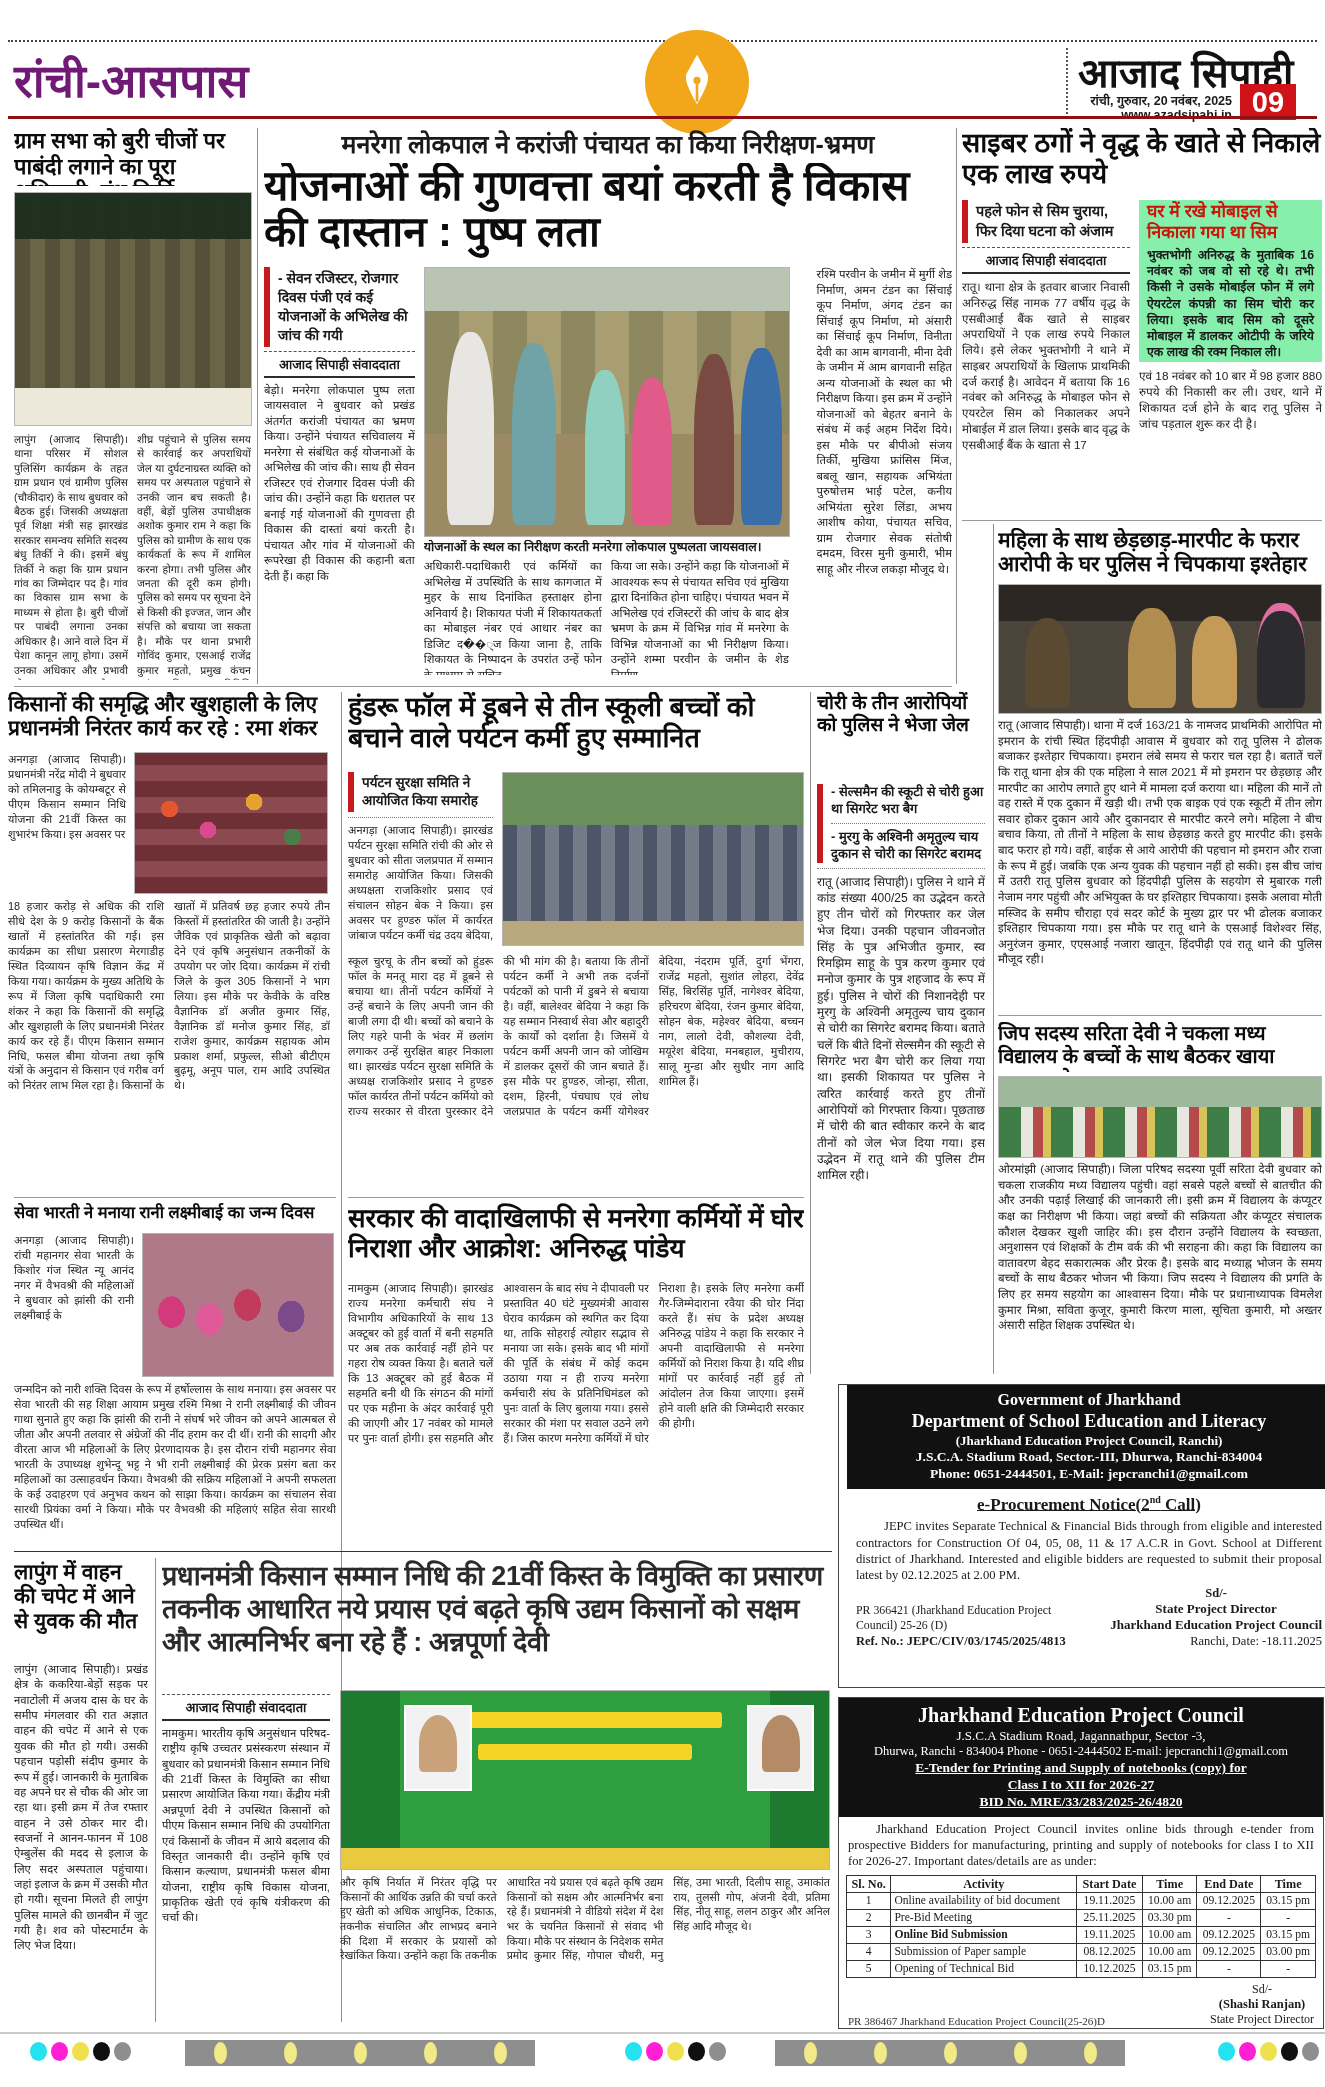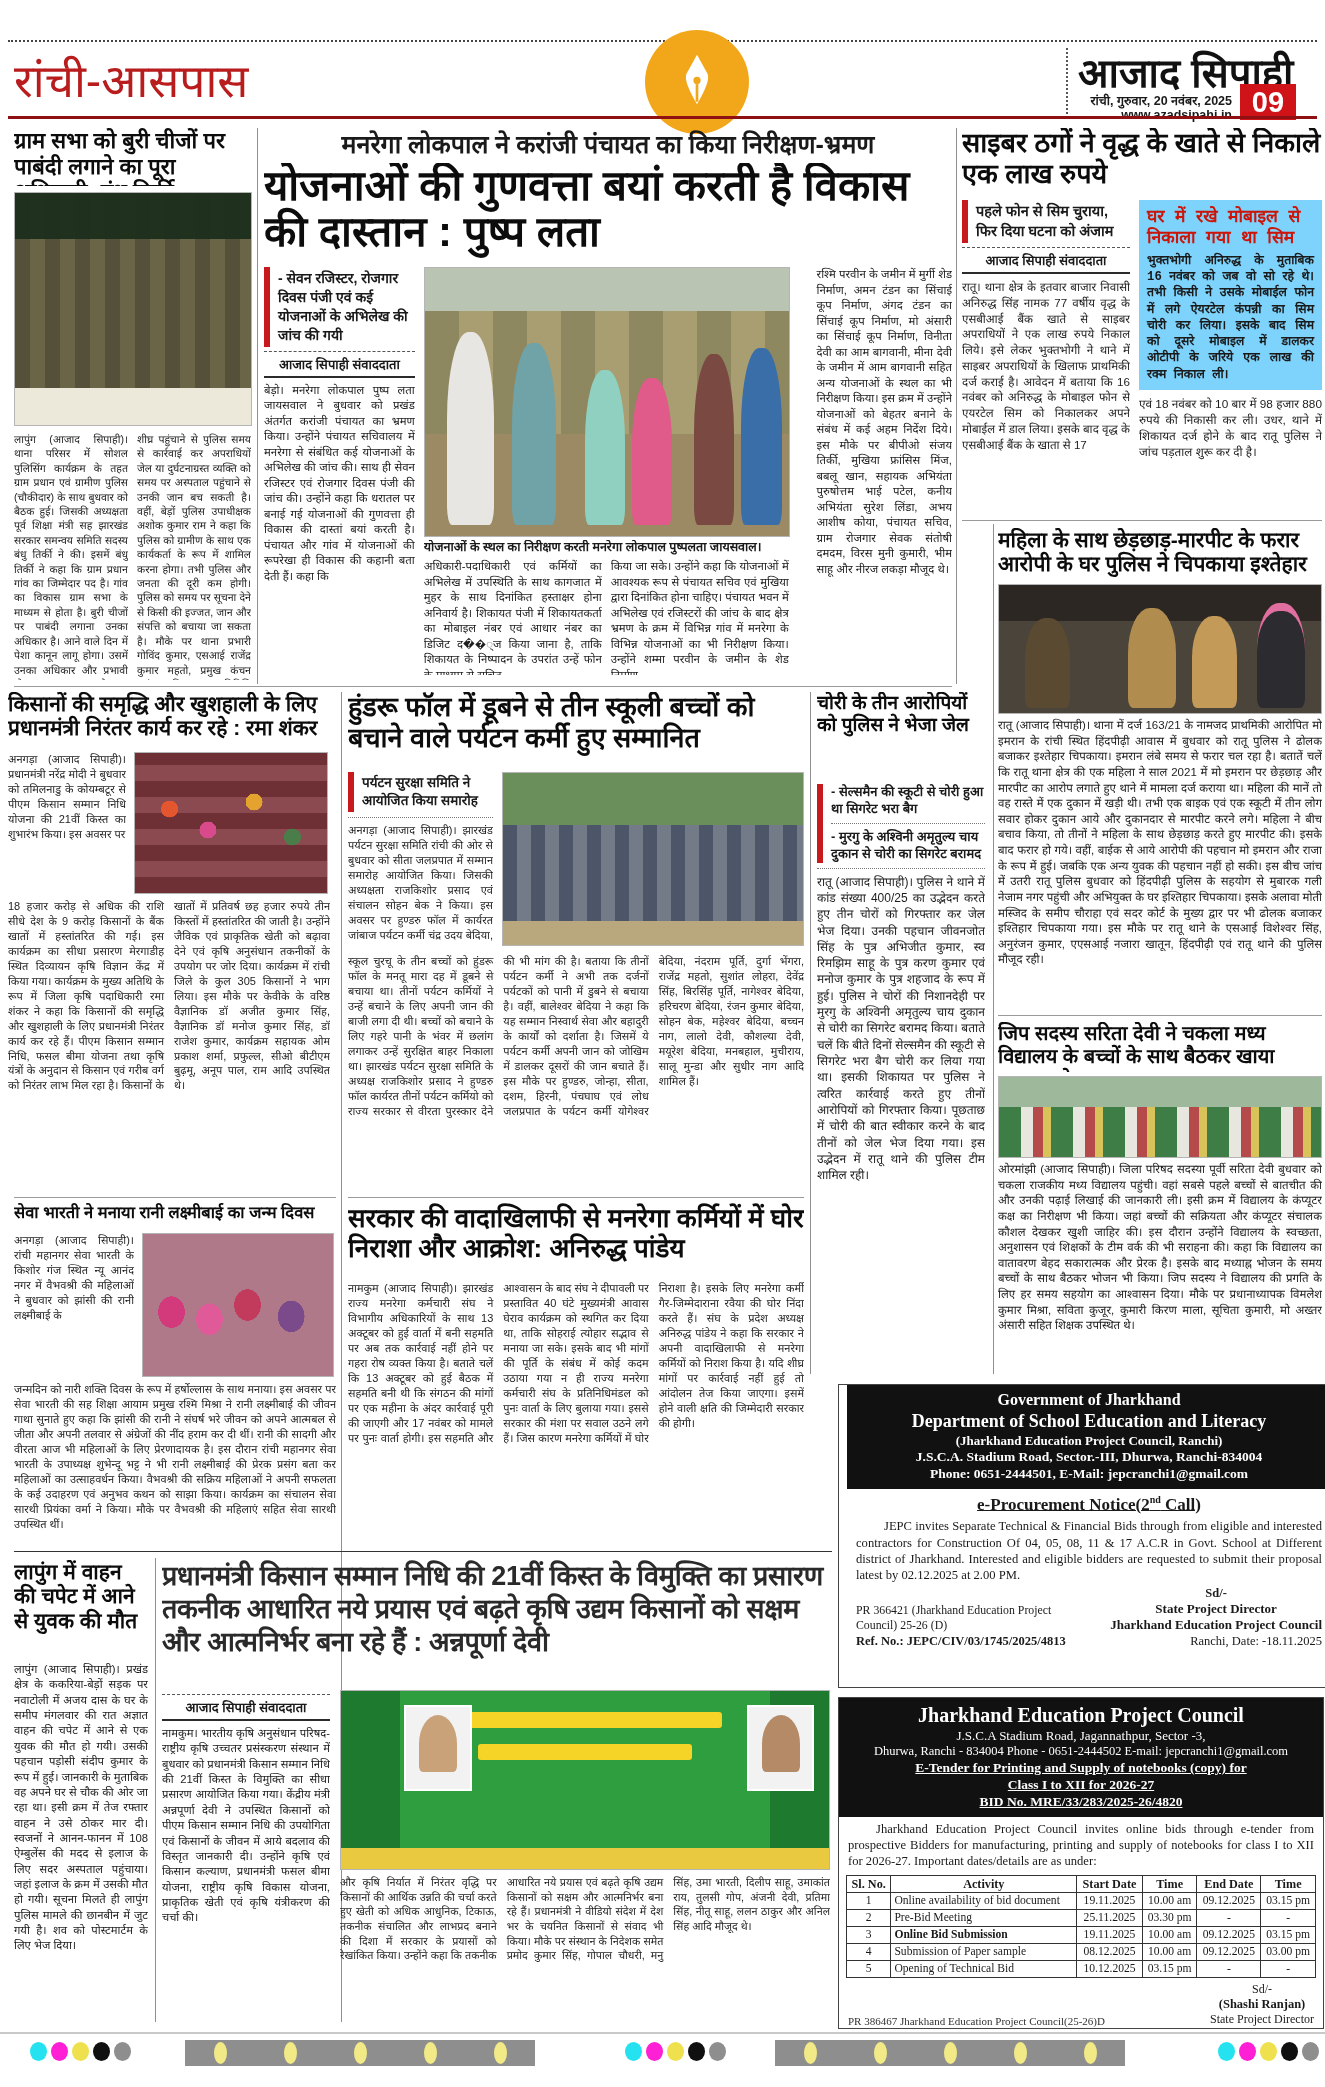--- a/index.html
+++ b/index.html
@@ -38,21 +38,21 @@
         repeating-linear-gradient(90deg,#3f7d46 0 22px,#e7e7df 22px 34px,#b44a4a 34px 44px,#d8c25a 44px 52px),#cfc9b8;}
   .ph-i{background:radial-gradient(22px 26px at 15% 55%,#d23a7c 60%,rgba(0,0,0,0) 61%),
         radial-gradient(22px 26px at 35% 60%,#e05a9a 60%,rgba(0,0,0,0) 61%),
         radial-gradient(22px 26px at 55% 50%,#c23a5c 60%,rgba(0,0,0,0) 61%),
         radial-gradient(22px 26px at 78% 58%,#7a4a8a 60%,rgba(0,0,0,0) 61%),#b0798a;}
   .ph-l{background:linear-gradient(0deg,#e8c93f 0 12%,rgba(0,0,0,0) 12%),
         linear-gradient(90deg,#1e7a2e 0 12%,#2e9e3e 12% 88%,#1e7a2e 88%),#2e9e3e;}
   .ph-l .strip{position:absolute;left:22%;width:56%;height:9%;background:#f5d327;border-radius:3px;}
   .ph-l .pframe{position:absolute;top:8%;width:13%;height:46%;background:#f2f2f2;border:2px solid #fff;}
   .ph-l .pframe i{display:block;margin:12% auto 0;width:60%;height:70%;border-radius:50% 50% 10% 10%;}
-  .peach{background:#7dd3fc;padding:7px 8px;font-family:Liberation Mono, monospace;}
+  .peach{background:#86efac;padding:1px 8px;}
   .peach .pt{color:#cc1508;font-weight:800;font-size:17.5px;line-height:1.2;}
   .peach .pb{font-size:12.3px;font-weight:600;line-height:1.32;text-align:justify;margin-top:4px;}
   .notice{border:1.5px solid #444;background:#fff;font-family:"Liberation Serif",serif;}
   .nblack{background:#111;color:#fff;text-align:center;padding:5px 6px 6px;font-family:"Liberation Serif",serif;}
   .nblack div{line-height:1.25;}
   .ntitle{text-align:center;font-weight:bold;font-size:17px;text-decoration:underline;margin:5px 0 4px;}
   .npara{font-size:12.6px;line-height:1.3;text-align:justify;padding:0 9px;text-indent:28px;}
   .t2{width:calc(100% - 14px);margin:5px 7px 0;border-collapse:collapse;font-family:"Liberation Serif",serif;}
   .t2 th,.t2 td{border:1px solid #333;font-size:11.6px;padding:1px 3px;text-align:center;line-height:1.2;}
   .t2 th{font-weight:bold;font-size:12.2px;}
@@ -65,21 +65,21 @@
   .regdots span:nth-child(5){background:#8e8e8e;}
   .regbar{background:#8e8e8e;display:flex;justify-content:space-around;align-items:center;height:26px;}
   .regbar span{width:13px;height:22px;background:#f2ea86;border-radius:50%;}
 </style>
 </head>
 <body>
 
 <div class="paper">
 
   <div class="abs" style="left:8px;top:40px;width:1309px;border-top:2px dotted #444;"></div>
-  <div class="abs" style="left:14px;top:48px;font-size:46px;font-weight:400;color:#b91c1c;">रांची-आसपास</div>
+  <div class="abs" style="left:14px;top:48px;font-size:46px;font-weight:700;color:#701a75;">रांची-आसपास</div>
   <div class="abs" style="left:645px;top:30px;width:104px;height:104px;border-radius:50%;background:#f2a71b;display:flex;align-items:center;justify-content:center;">
     <span>
       <svg width="58" height="58" viewBox="0 0 24 24">
           <path d="M12 1.5 L16.4 9.5 Q17.6 12.5 12 22 Q6.4 12.5 7.6 9.5 Z" fill="#ffffff"></path>
           <circle cx="12" cy="12.2" r="1.5" fill="#f2a71b"></circle>
           <path d="M12 13.7 L12 21" stroke="#f2a71b" stroke-width="1.1"></path>
         </svg>
     </span>
   </div>
   <div class="abs" style="left:1066px;top:48px;height:66px;border-left:2px dotted #555;"></div>

